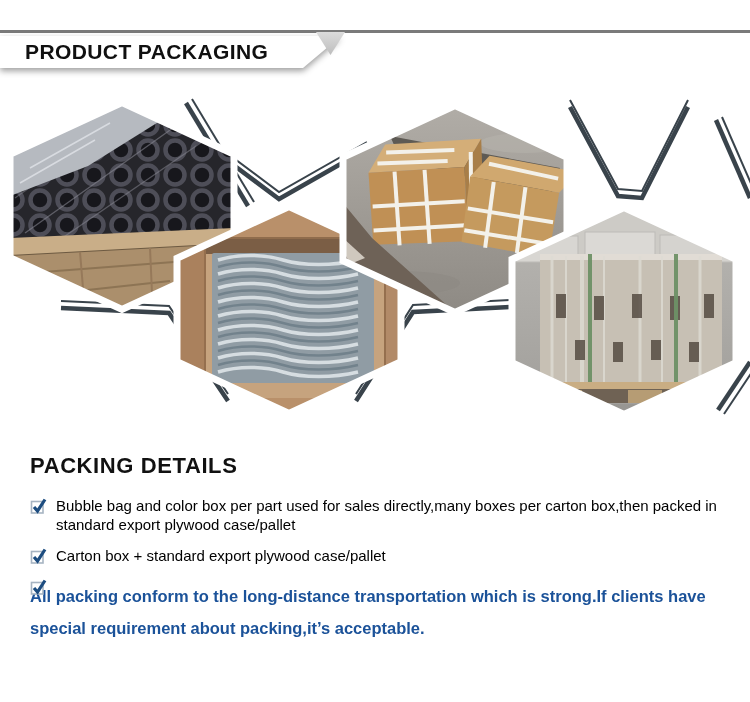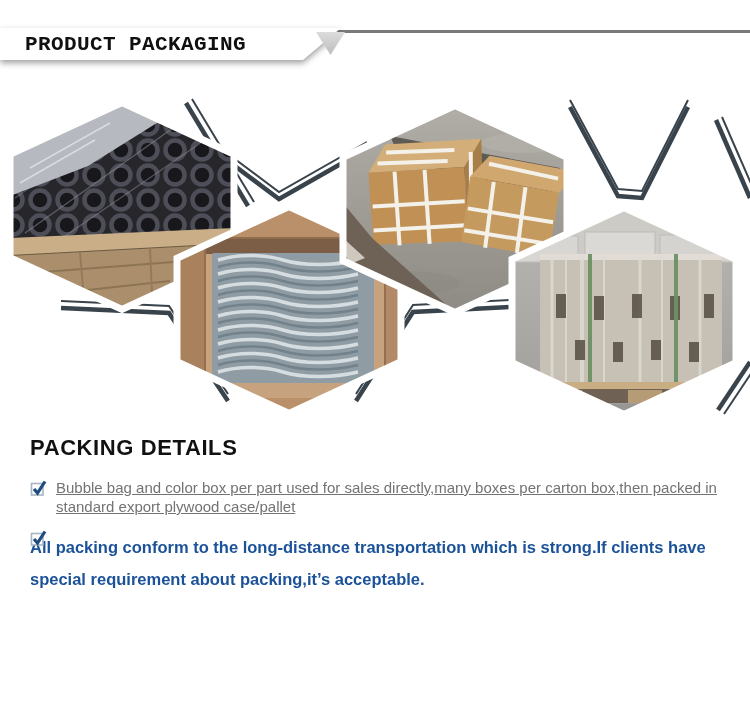--- a/index.html
+++ b/index.html
@@ -2,47 +2,47 @@
 <html><head>
 <meta charset="utf-8">
 <style>
   html,body{margin:0;padding:0;}
   body{
     width:750px;height:702px;background:#ffffff;position:relative;overflow:hidden;
     font-family:"Liberation Sans","DejaVu Sans",sans-serif;
   }
   
   .banner-rule{position:absolute;left:0;top:30px;width:750px;height:3px;background:#7a7a7a;}
-  .ribbon-wrap{position:absolute;left:0;top:28px;filter:drop-shadow(0 3px 3px rgba(0,0,0,.38));font-family:Liberation Mono, monospace;}
+  .ribbon-wrap{position:absolute;left:0;top:36px;filter:drop-shadow(0 3px 3px rgba(0,0,0,.38));}
   .ribbon{
     width:360px;height:32px;background:#ffffff;
     clip-path:polygon(0 0,341px 0,303px 100%,0 100%);
     display:flex;align-items:center;
   }
   .ribbon-title{
     padding-left:25px;font-size:21px;font-weight:bold;color:#101010;
     letter-spacing:.4px;white-space:nowrap;
   }
   .ribbon-fold{
     position:absolute;left:316px;top:32px;width:29px;height:23px;
     background:linear-gradient(180deg,#dcdcdc,#bdbdbd);
     clip-path:polygon(0 0,100% 0,50% 100%);
   }
   
   .gallery{position:absolute;left:0;top:88px;width:750px;height:334px;}
   
-  .details{position:absolute;left:30px;top:435px;width:715px;}
+  .details{position:absolute;left:30px;top:453px;width:715px;}
   .details h2{
     margin:0 0 17px 0;font-size:22px;font-weight:bold;color:#111;
     letter-spacing:.6px;
   }
   ul.pack-list{list-style:none;margin:0;padding:0;}
   ul.pack-list li{
     position:relative;max-width:695px;padding-left:26px;margin-bottom:12px;
-    font-size:15px;line-height:19px;color:#737373;text-decoration:underline;
+    font-size:15px;line-height:19px;color:#000000;
   }
   .check{position:absolute;left:0;top:1px;width:17px;height:17px;}
   .note{
     margin-top:15px;max-width:715px;
     font-size:16.5px;line-height:32px;font-weight:bold;color:#1b5299;
   }
 </style>
 </head>
 <body>
 
@@ -245,16 +245,23 @@
         <rect x="1.5" y="4.5" width="11.5" height="11.5" fill="#fff" stroke="#a7b4c2" stroke-width="1.6"></rect>
         <path d="M4 10 L7.5 14 L15 2.5" fill="none" stroke="#1d4d80" stroke-width="3.2"></path>
       </svg>
       <span>Bubble bag and color box per part used for sales directly,many boxes per carton box,then packed in standard export plywood case/pallet</span>
     </li>
     <li>
       <svg class="check" viewBox="0 0 17 17">
         <rect x="1.5" y="4.5" width="11.5" height="11.5" fill="#fff" stroke="#a7b4c2" stroke-width="1.6"></rect>
         <path d="M4 10 L7.5 14 L15 2.5" fill="none" stroke="#1d4d80" stroke-width="3.2"></path>
       </svg>
+      <span>Carton box + standard export plywood case/pallet</span>
+    </li>
+    <li>
+      <svg class="check" viewBox="0 0 17 17">
+        <rect x="1.5" y="4.5" width="11.5" height="11.5" fill="#fff" stroke="#a7b4c2" stroke-width="1.6"></rect>
+        <path d="M4 10 L7.5 14 L15 2.5" fill="none" stroke="#1d4d80" stroke-width="3.2"></path>
+      </svg>
     </li>
   </ul>
   <div class="note">All packing conform to the long-distance transportation which is strong.If clients have special requirement about packing,it’s acceptable.</div>
 </div>
 
 </body></html>

